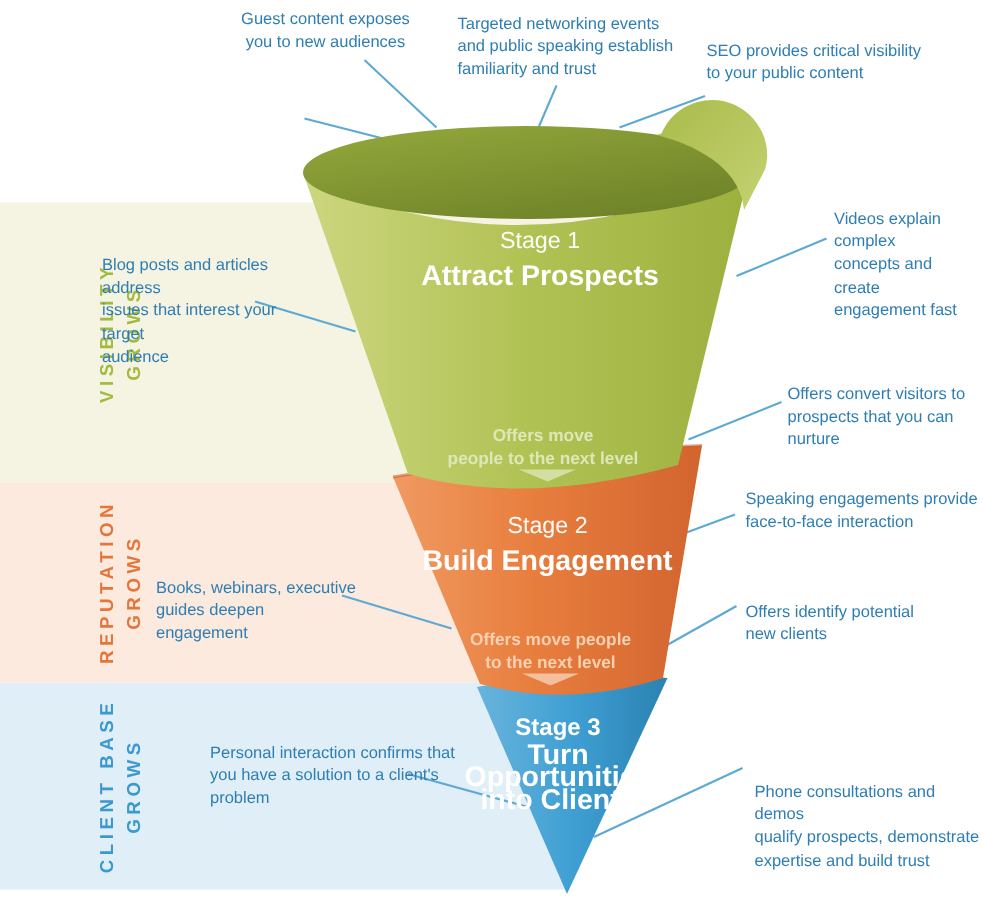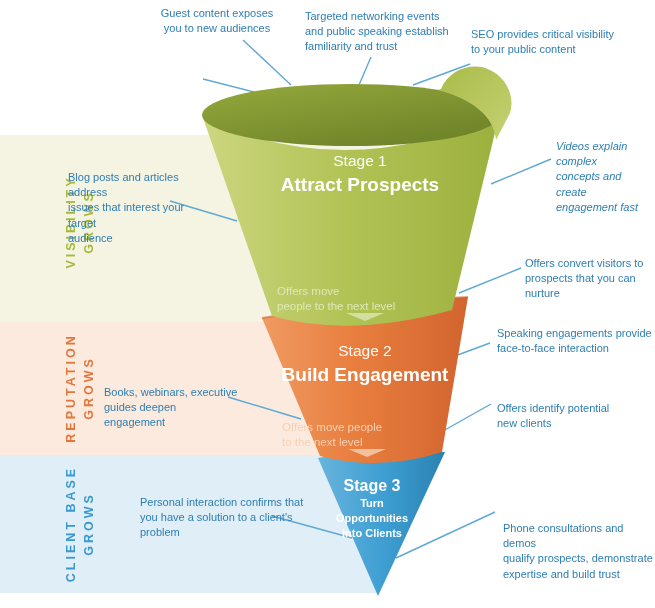--- a/index.html
+++ b/index.html
@@ -30,33 +30,33 @@
     position:absolute;color:#2e7eb3;font-size:11px;line-height:1.38;
     white-space:pre-line;
   }
   .ta-c{text-align:center;}
   .ta-r{text-align:right;}
 
   .stageblock{position:absolute;text-align:center;color:#ffffff;}
   .stage-n{font-size:15.5px;font-weight:400;opacity:.97;}
   .stage-t{font-size:19px;font-weight:bold;margin-top:4px;}
   .transition{
-    position:absolute;font-size:11.5px;font-weight:normal;
+    position:absolute;text-align:center;font-size:11.5px;font-weight:bold;
     line-height:1.3;white-space:pre-line;
   }
   .transition.g{color:#dde8b8;}
   .transition.o{color:#f7d0b2;}
   .chev{position:absolute;width:0;height:0;
     border-left:19px solid transparent;border-right:19px solid transparent;}
   .chev.g{border-top:8px solid #d9e4ae;opacity:.85;}
   .chev.o{border-top:8px solid #f3c3a1;opacity:.95;}
 
   .s3{position:absolute;text-align:center;color:#fff;}
   .s3 .s3stage{font-size:16px;font-weight:600;}
-  .s3 .s3title{font-size:11px;font-weight:bold;line-height:15px;white-space:pre-line;margin-top:1px;}
+  .s3 .s3title{font-size:19px;font-weight:bold;line-height:15px;white-space:pre-line;margin-top:1px;}
 </style>
 </head>
 <body>
 
 <div id="canvas">
 
   <div class="band band1"></div>
   <div class="band band2"></div>
   <div class="band band3"></div>
 
@@ -142,21 +142,21 @@
 into Clients</div>
   </div>
 
   <div class="callout ta-c" style="left:152px;top:6px;width:130px;">Guest content exposes
 you to new audiences</div>
   <div class="callout" style="left:305px;top:9px;width:145px;">Targeted networking events
 and public speaking establish
 familiarity and trust</div>
   <div class="callout" style="left:471px;top:27px;width:165px;">SEO provides critical visibility
 to your public content</div>
-  <div class="callout" style="left:556px;top:139px;width:98px;font-style:italic;">Videos explain complex
+  <div class="callout" style="left:556px;top:139px;width:98px;">Videos explain complex
 concepts and create
 engagement fast</div>
   <div class="callout" style="left:68px;top:170px;width:140px;">Blog posts and articles address
 issues that interest your target
 audience</div>
   <div class="callout" style="left:525px;top:256px;width:132px;">Offers convert visitors to
 prospects that you can nurture</div>
   <div class="callout" style="left:497px;top:326px;width:158px;">Speaking engagements provide
 face-to-face interaction</div>
   <div class="callout" style="left:104px;top:385px;width:135px;">Books, webinars, executive

